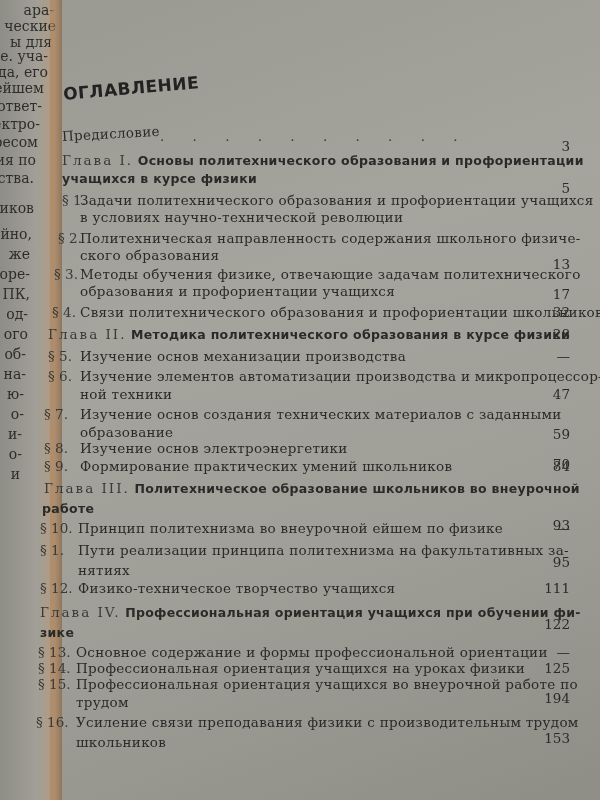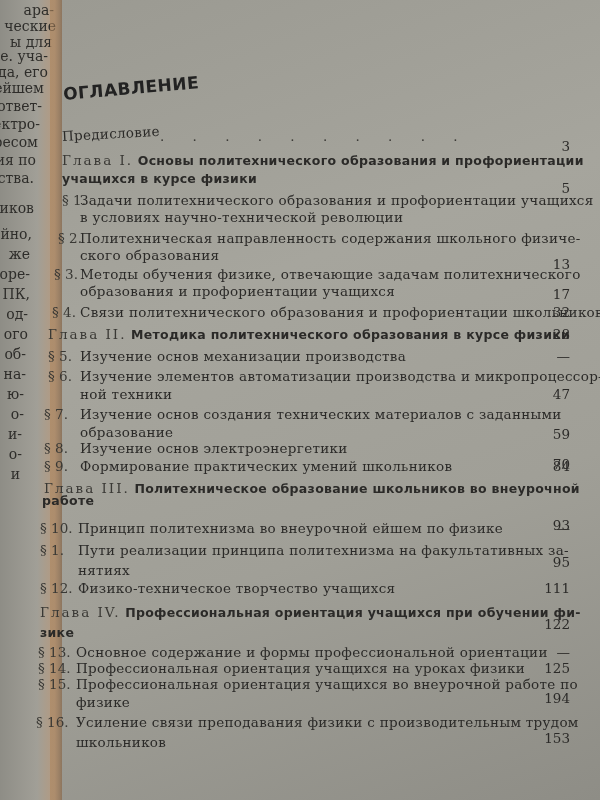--- a/index.html
+++ b/index.html
@@ -168,21 +168,21 @@
   </div>
 
   <div class="row" style="top:458px">
     <span class="para" style="left:44px">§ 9.</span>
     <span class="text" style="top:0;white-space:nowrap">Формирование практических умений школьников</span>
     <span class="page" style="top:0">84</span>
   </div>
 
   <div class="row" style="top:480px">
     <span class="text wide" style="top:0;left:44px;white-space:nowrap"><span class="chap">Глава III.</span> <b>Политехническое образование школьников во внеурочной</b></span>
-    <span class="text wide" style="top:12px;left:42px;white-space:nowrap"><b>работе</b></span>
+    <span class="text wide" style="top:20px;left:42px;white-space:nowrap"><b>работе</b></span>
     <span class="page" style="top:37px">93</span>
   </div>
 
   <div class="row" style="top:520px">
     <span class="para" style="left:40px">§ 10.</span>
     <span class="text" style="top:0;left:78px;white-space:nowrap">Принцип политехнизма во внеурочной ейшем по физике</span>
     <span class="page" style="top:0">—</span>
   </div>
 
   <div class="row" style="top:542px">
@@ -212,21 +212,21 @@
 
   <div class="row" style="top:660px">
     <span class="para" style="left:38px">§ 14.</span>
     <span class="text" style="top:0;left:76px;white-space:nowrap">Профессиональная ориентация учащихся на уроках физики</span>
     <span class="page" style="top:0">125</span>
   </div>
 
   <div class="row" style="top:676px">
     <span class="para" style="left:38px">§ 15.</span>
     <span class="text" style="top:0;left:76px;white-space:nowrap">Профессиональная ориентация учащихся во внеурочной работе по</span>
-    <span class="text" style="top:18px;left:76px;white-space:nowrap">физике</span>
+    <span class="text" style="top:18px;left:76px;white-space:nowrap">трудом</span>
     <span class="page" style="top:14px">194</span>
   </div>
 
   <div class="row" style="top:714px">
     <span class="para" style="left:36px">§ 16.</span>
     <span class="text" style="top:0;left:76px;white-space:nowrap">Усиление связи преподавания физики с производительным трудом</span>
     <span class="text" style="top:20px;left:76px;white-space:nowrap">школьников</span>
     <span class="page" style="top:16px">153</span>
   </div>
 </div>

